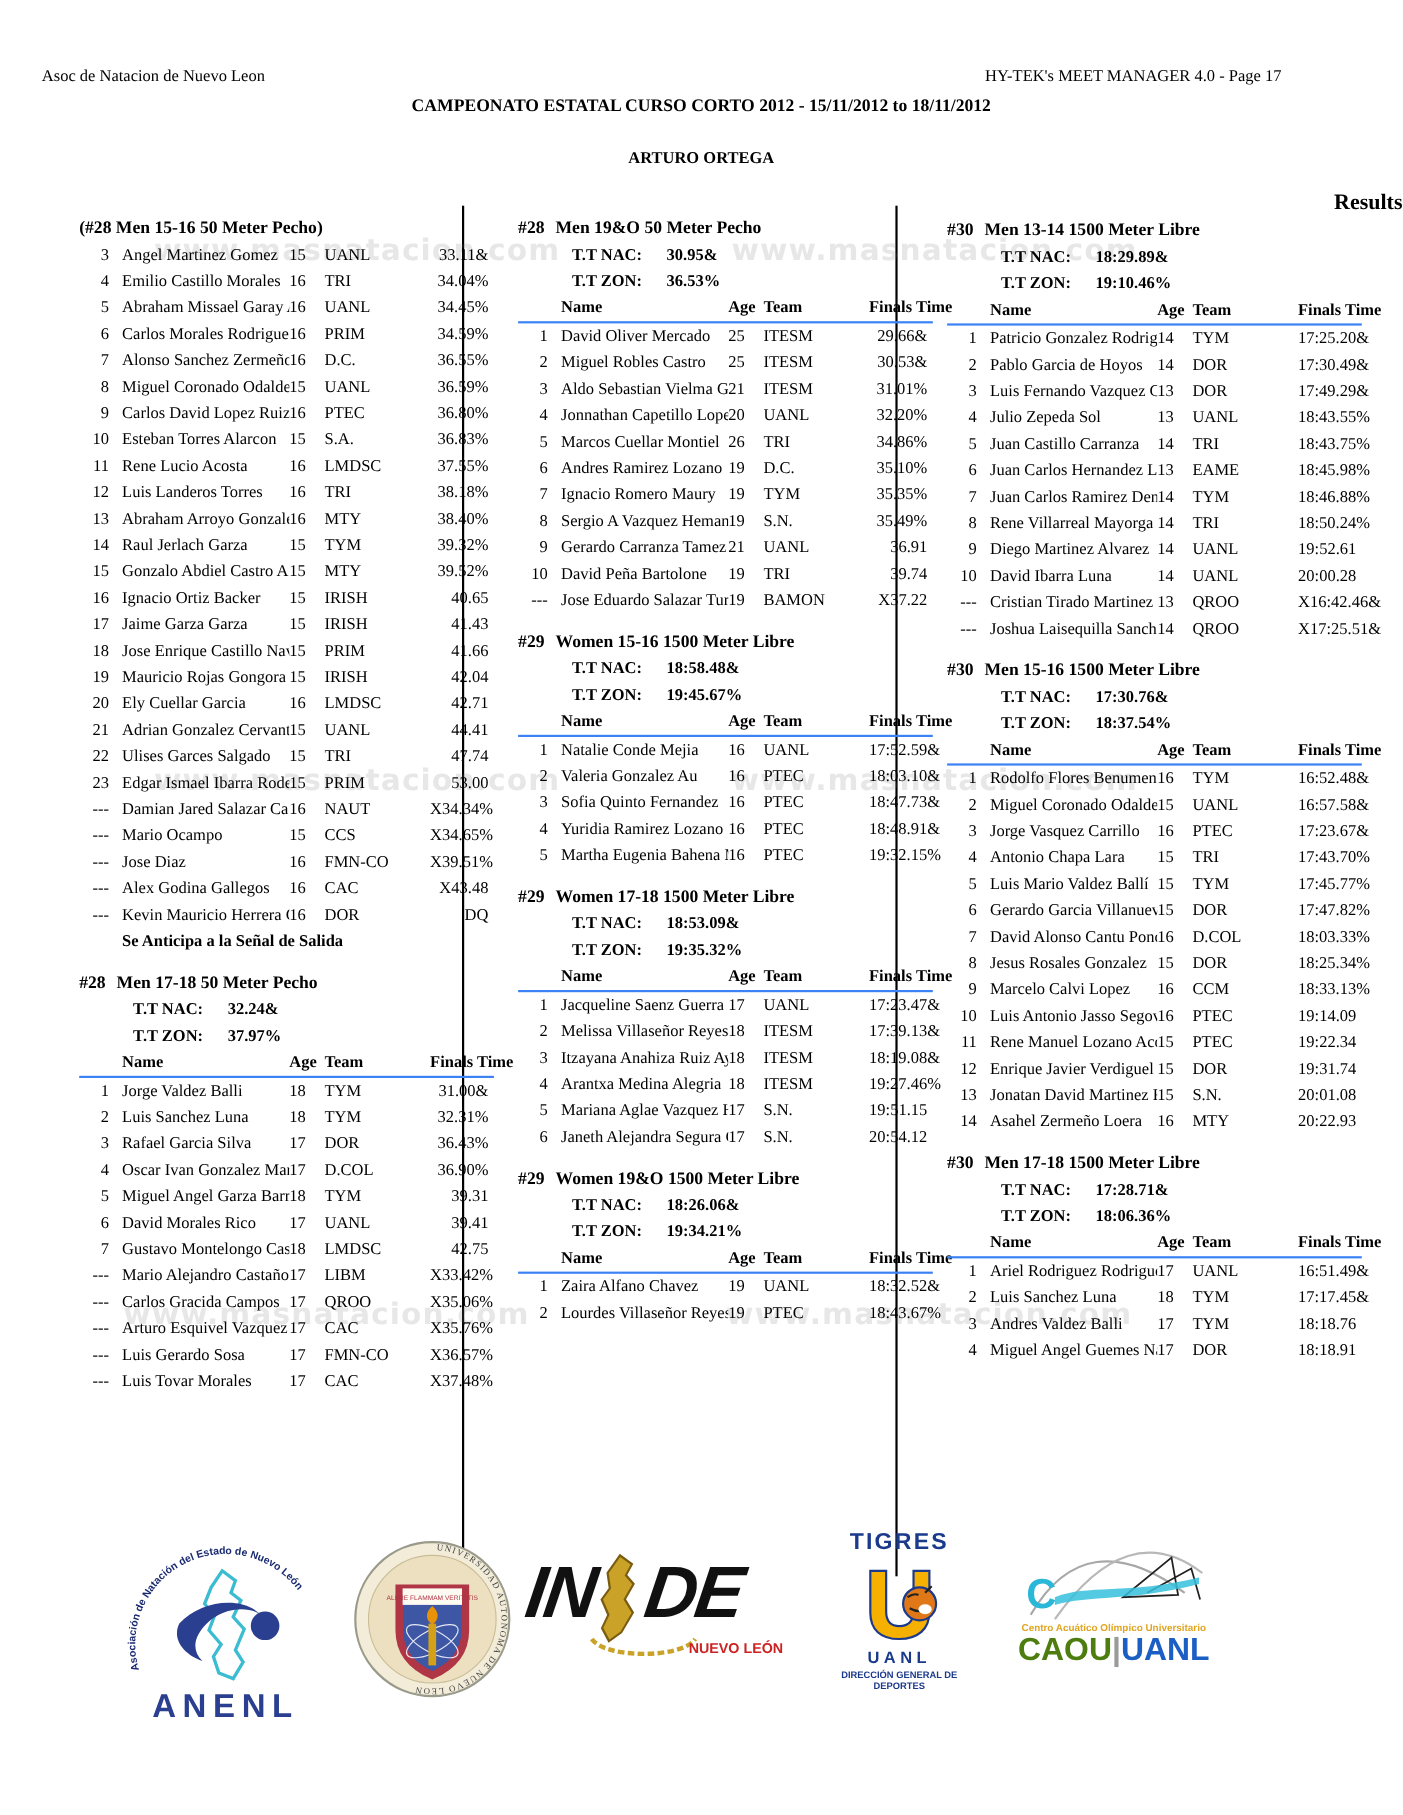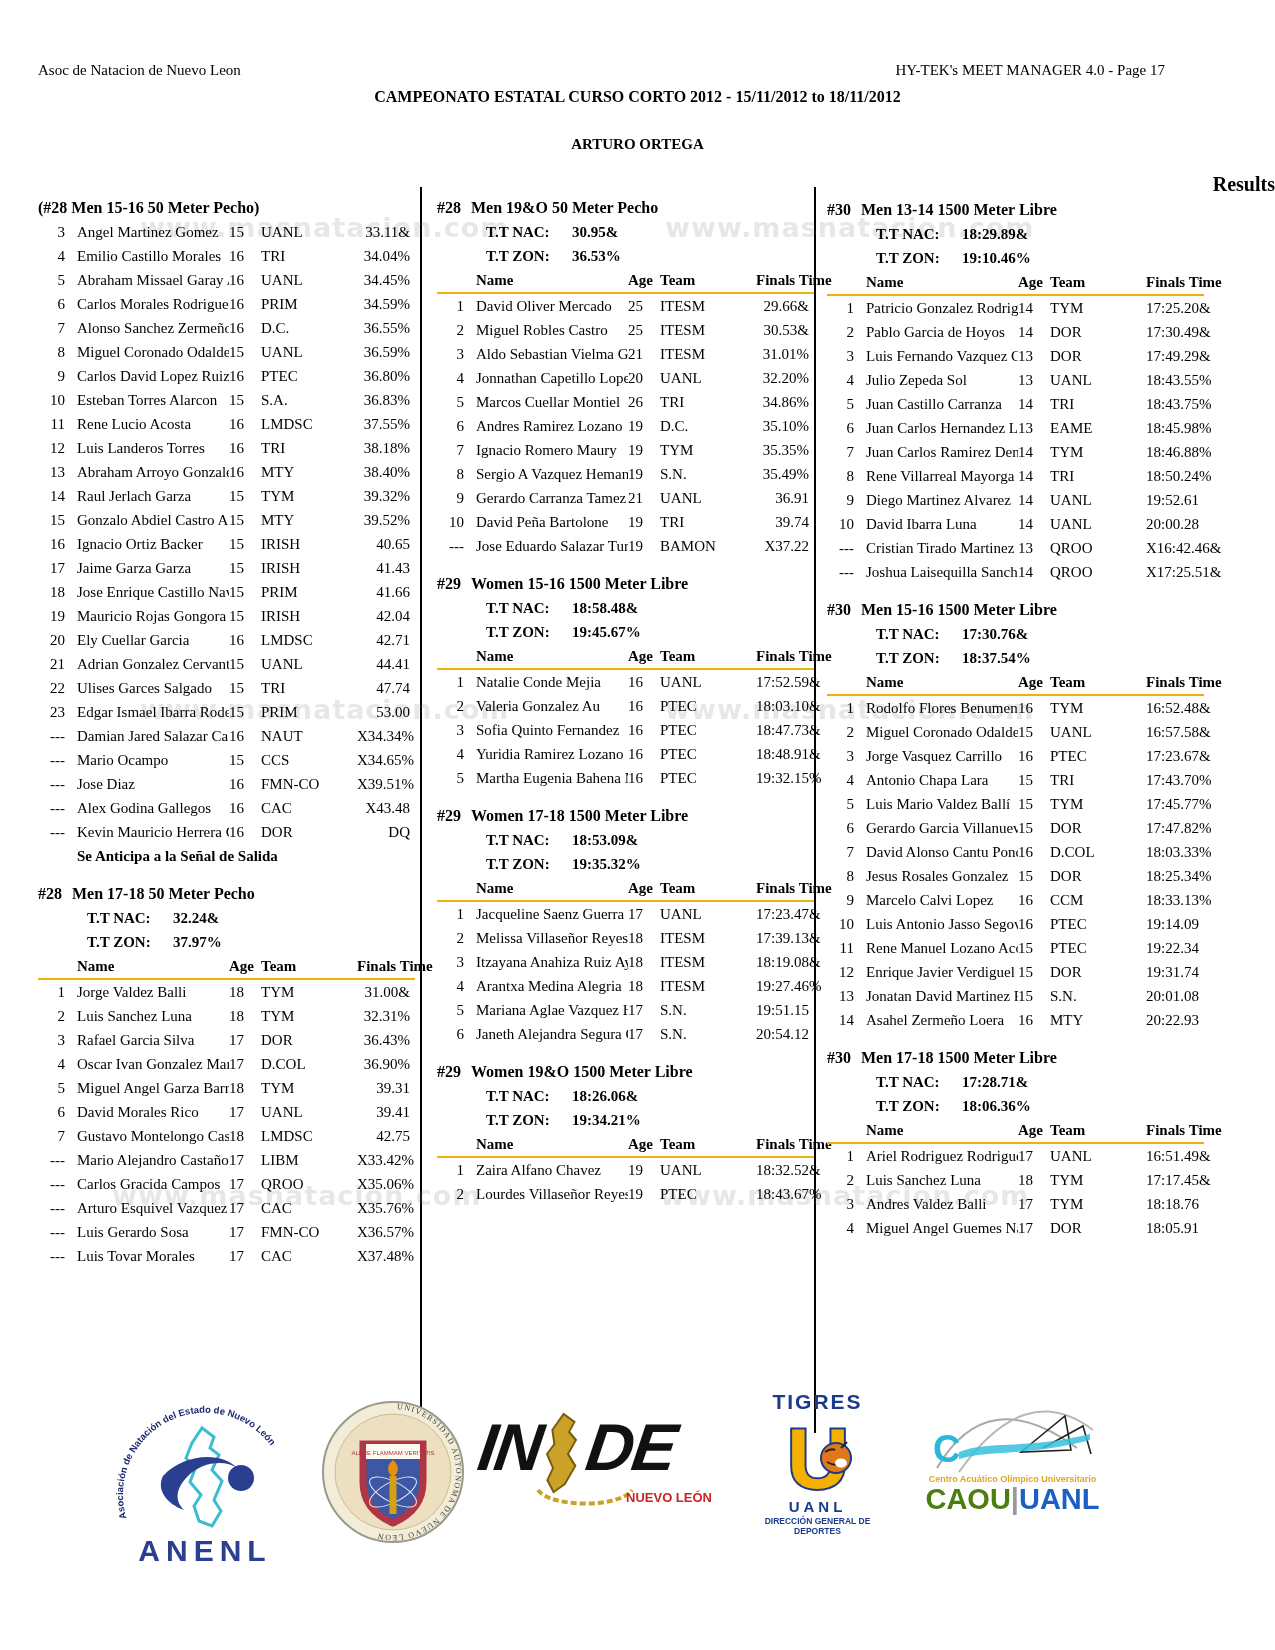--- a/index.html
+++ b/index.html
@@ -9,30 +9,30 @@
   .hdr-left{position:absolute;left:38px;top:62px;font-size:15px;}
   .hdr-right{position:absolute;right:110px;top:62px;font-size:15px;}
   .t1{position:absolute;left:0;right:0;top:88px;text-align:center;font-weight:bold;font-size:16px;}
   .t2{position:absolute;left:0;right:0;top:112px;text-align:center;font-weight:bold;font-size:15px;}
   .t3{position:absolute;left:0;right:0;top:136px;text-align:center;font-weight:bold;font-size:15px;}
   .results{position:absolute;left:0;right:0;top:173px;text-align:right;font-weight:bold;font-size:20px;}
   
   .vline{position:absolute;top:187px;height:1246px;width:2px;background:#000;}
   #vline1{left:420px;} #vline2{left:814px;}
   
-  .col{position:absolute;top:196px;width:377px;font-size:15px;line-height:24px;}
+  .col{position:absolute;top:196px;width:377px;font-size:15px;line-height:24px;margin-left:34px;}
   #col1{left:38px;} #col2{left:437px;} #col3{left:827px;top:198px;}
   .section{margin-top:14px;}
   .col .section:first-child{margin-top:0;}
   .evt-title{font-weight:bold;font-size:16px;display:flex;white-space:nowrap;}
   .evt-num{width:34px;flex:none;}
   .evt-heading{font-weight:bold;font-size:16px;white-space:nowrap;}
   .tt{font-weight:bold;padding-left:49px;display:flex;}
   .tt-label{width:86px;flex:none;}
-  .thead{display:flex;font-weight:bold;border-bottom:2px solid #eab308;}
+  .thead{display:flex;font-weight:bold;border-bottom:2px solid #3b82f6;}
   .row{display:flex;}
   .place{width:27px;text-align:right;flex:none;}
   .rname{margin-left:12px;width:152px;flex:none;white-space:nowrap;overflow:hidden;}
   .age{width:32px;flex:none;}
   .team{width:96px;flex:none;white-space:nowrap;overflow:hidden;}
   .time{flex:1;text-align:right;padding-right:5px;white-space:nowrap;}
   .note{padding-left:39px;font-weight:bold;}
   
   .wm{position:absolute;font-family:"DejaVu Sans", sans-serif;font-weight:bold;
       font-size:27px;letter-spacing:1px;color:rgba(120,120,120,0.18);white-space:nowrap;}
@@ -890,21 +890,21 @@
           <span class="rname">Andres Valdez Balli</span>
           <span class="age">17</span>
           <span class="team">TYM</span>
           <span class="time">18:18.76</span>
         </div>
         <div class="row">
           <span class="place">4</span>
           <span class="rname">Miguel Angel Guemes Na</span>
           <span class="age">17</span>
           <span class="team">DOR</span>
-          <span class="time">18:05.91</span>
+          <span class="time">18:18.91</span>
         </div>
       </div>
     </div>
 
   <div class="logo" id="logo-anenl">
     <svg width="200" height="138" viewBox="0 0 200 138">
       <defs>
           <path id="anenlArc" d="M 22 122 A 82 82 0 1 1 178 122" fill="none"></path>
         </defs>
       <text font-size="9.5" font-weight="bold" fill="#1a2a70" font-family="Liberation Sans, sans-serif">

